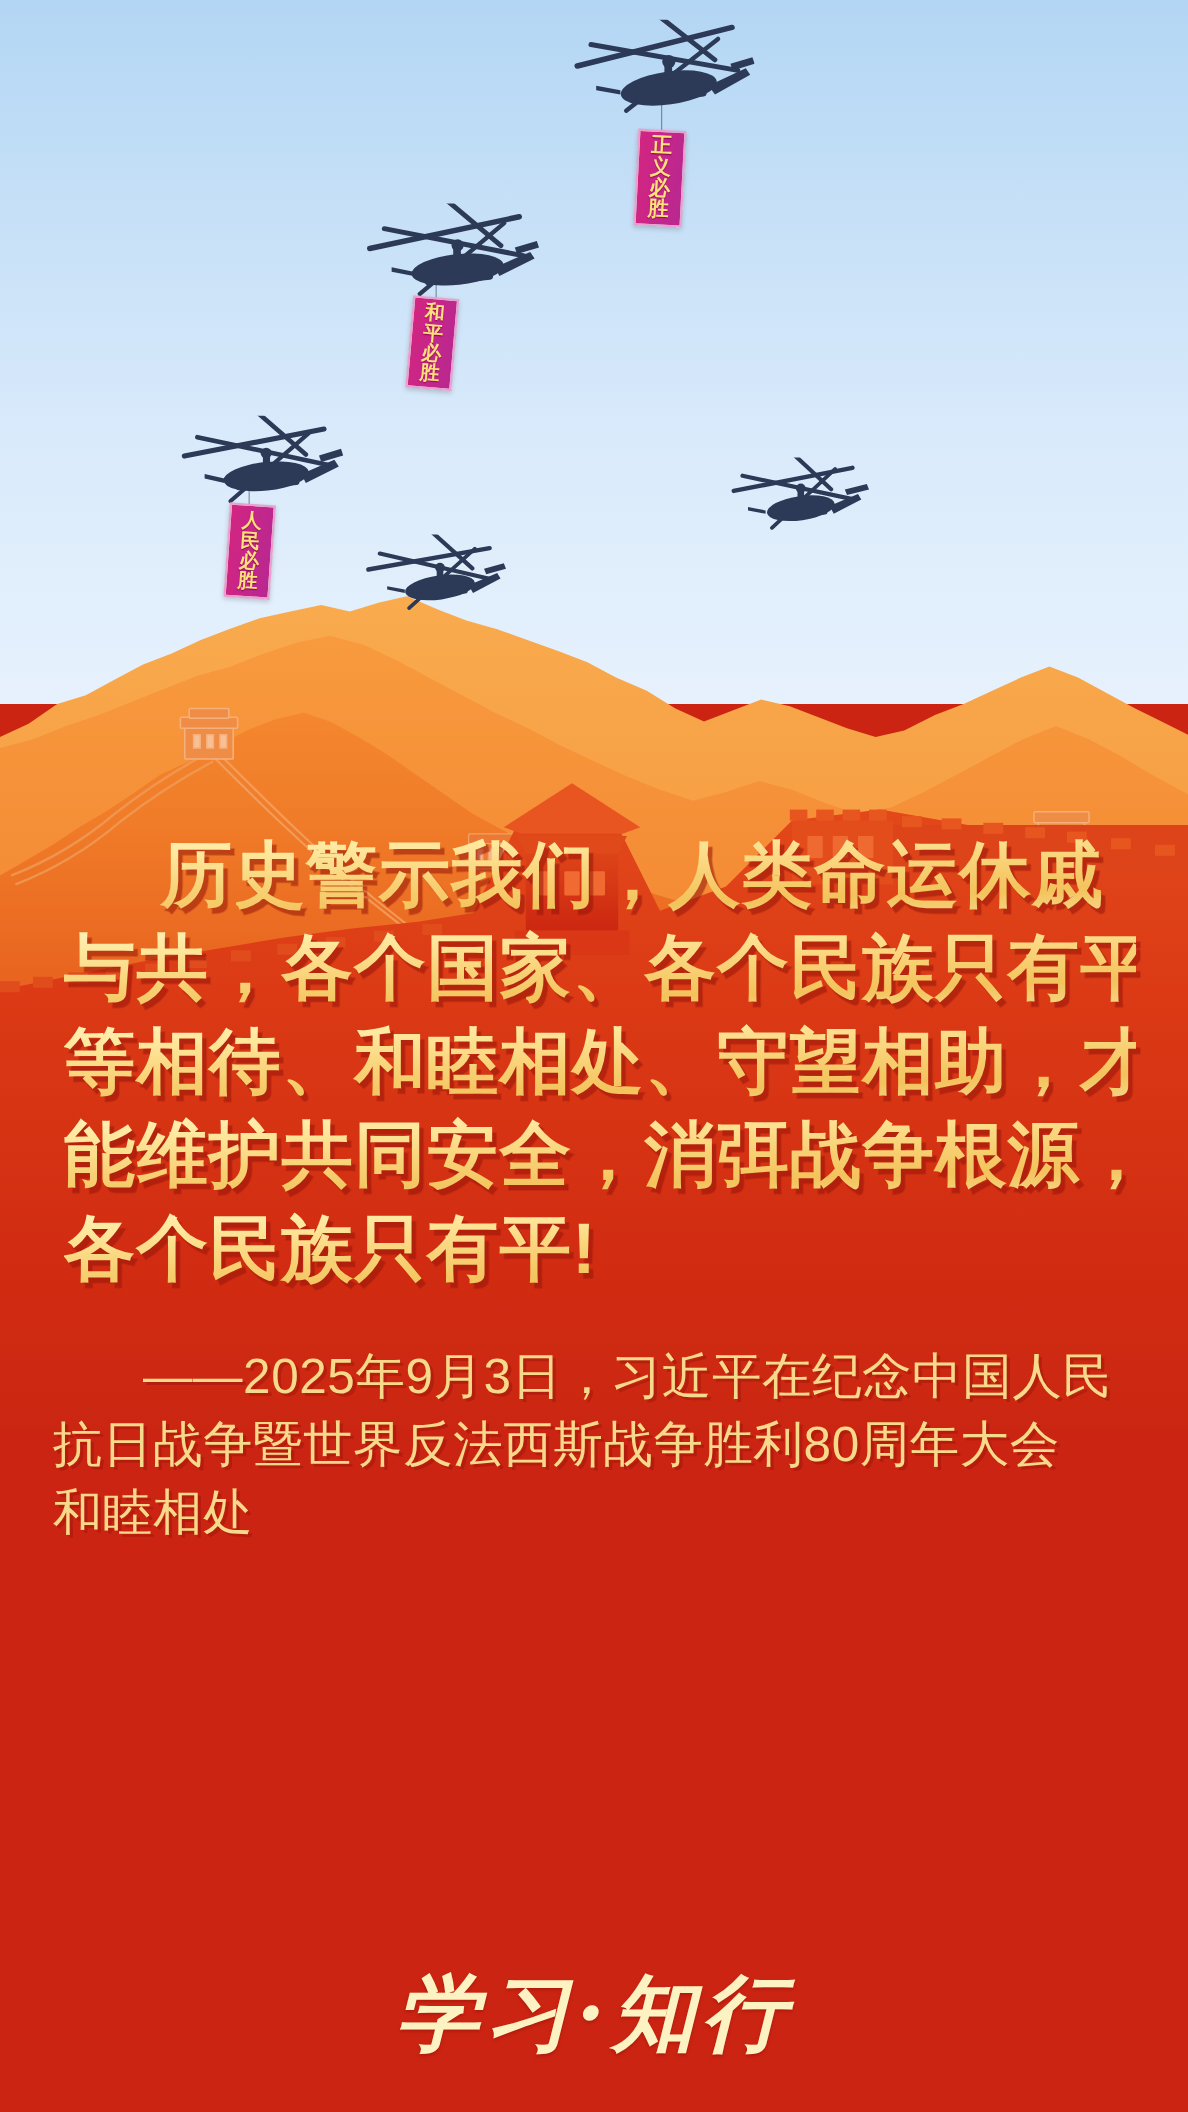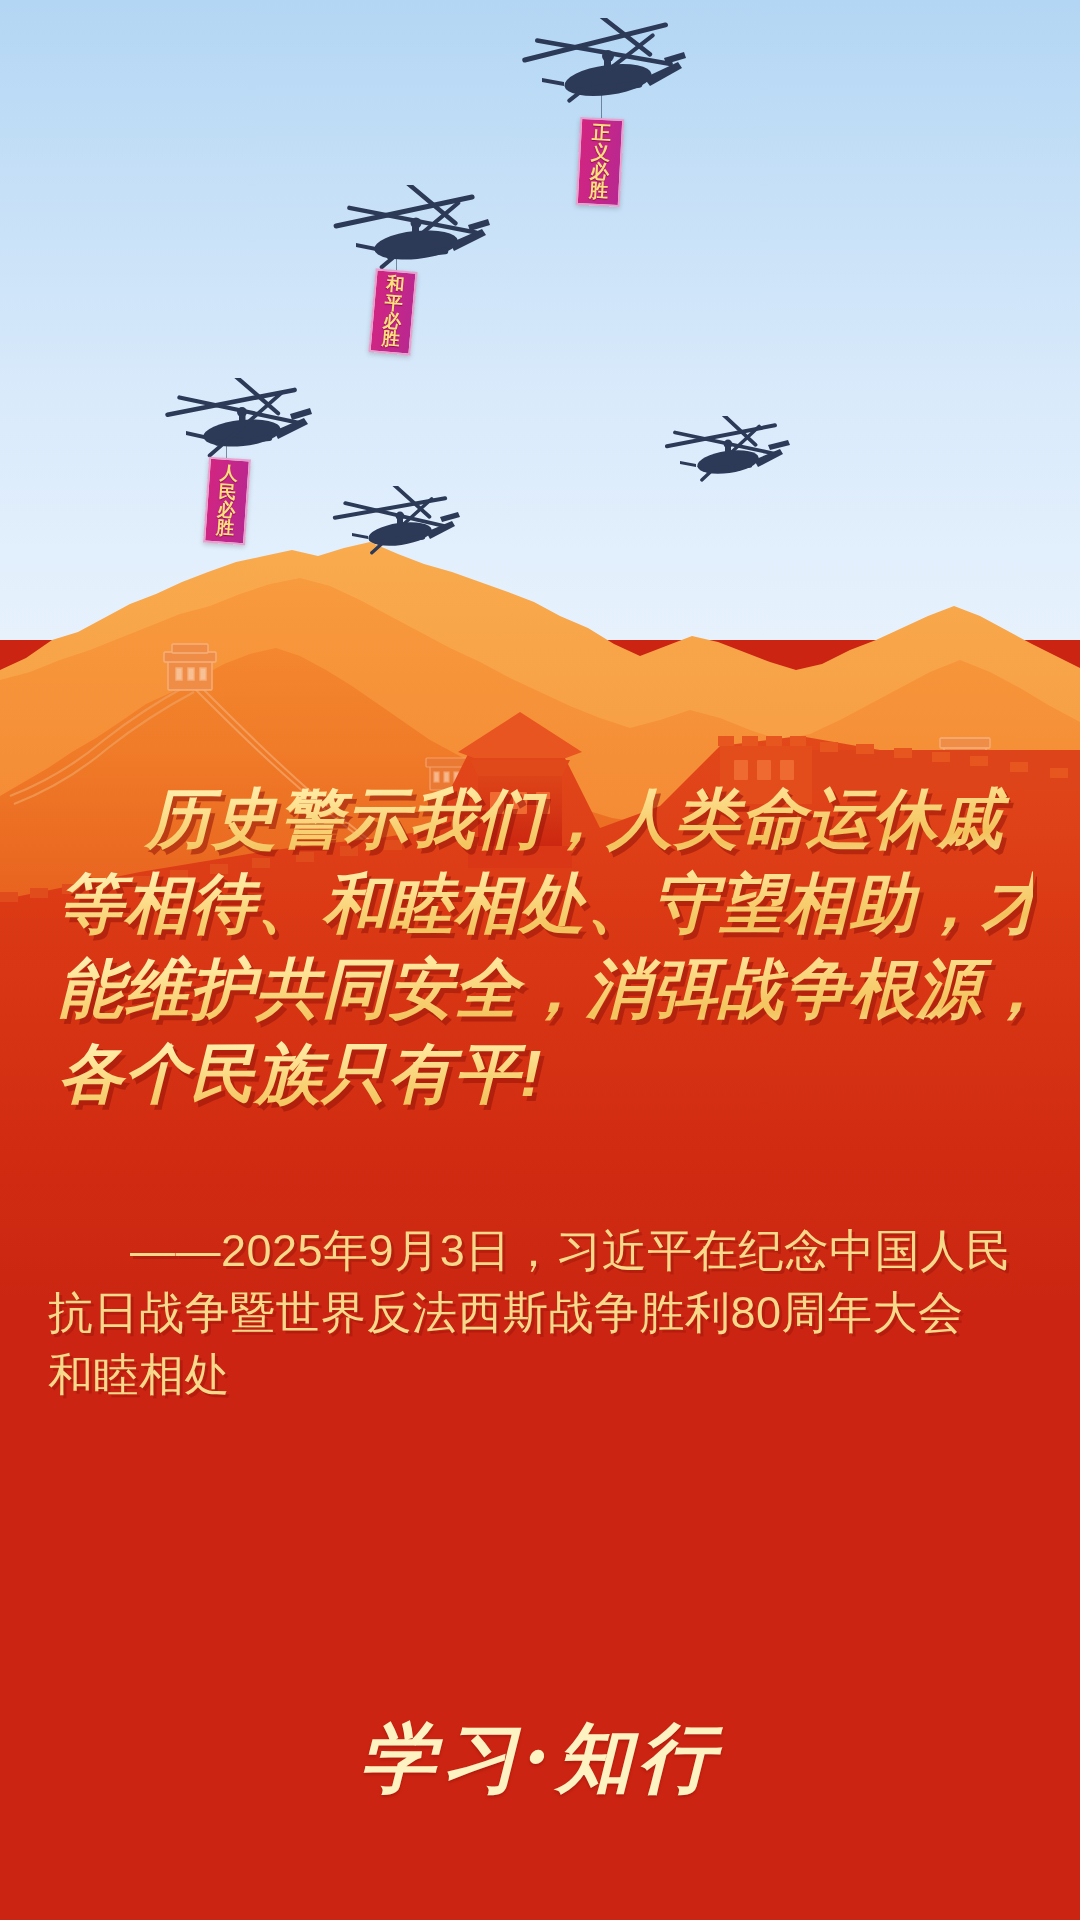--- a/index.html
+++ b/index.html
@@ -52,23 +52,22 @@
   }
   .banner span{display:block;}
   .tether{
     position:absolute;
     width:1px;background:rgba(40,60,90,.55);
   }
 
   
   .quote{
     position:absolute;
-    left:58px;top:776px;width:975px;
+    left:58px;top:752px;width:975px;
     z-index:20;
-    font-style:italic;
   }
   .quote .line{
     font-size:65px;
     font-weight:bold;
     line-height:85px;
     letter-spacing:1px;
     white-space:nowrap;
     background:linear-gradient(178deg,#fff4c4 0%,#ffe9a0 22%,#f8d175 52%,#f3c35c 74%,#f7dc94 100%);
     -webkit-background-clip:text;
     background-clip:text;
@@ -90,21 +89,21 @@
     color:#f6d98a;
     white-space:nowrap;
     letter-spacing:0.5px;
     text-shadow:3px 3px 0 rgba(150,20,10,.45);
   }
   .attrib .aline.a1{padding-left:82px;}
 
   
   .logo{
     position:absolute;
-    left:0;top:1708px;width:1080px;
+    left:0;top:1780px;width:1080px;
     text-align:center;z-index:20;
   }
   .logo .logotext{
     display:inline-block;
     font-family:"DejaVu Serif","Liberation Serif",serif;
     font-size:76px;
     font-weight:bold;
     font-style:italic;
     letter-spacing:6px;
     color:#fdf2c2;
@@ -419,20 +418,21 @@
 
   <div class="banner" style="left:206px;top:458px;width:42px;height:86px;font-size:18px;transform:rotate(4deg);">
     <span>人</span>
     <span>民</span>
     <span>必</span>
     <span>胜</span>
   </div>
 
   <div class="quote">
     <div class="line l1">历史警示我们，人类命运休戚</div>
+    <div class="line">与共，各个国家、各个民族只有平</div>
     <div class="line">等相待、和睦相处、守望相助，才</div>
     <div class="line">能维护共同安全，消弭战争根源，</div>
     <div class="line">各个民族只有平!</div>
   </div>
 
   <div class="attrib">
     <div class="aline a1">——2025年9月3日，习近平在纪念中国人民</div>
     <div class="aline">抗日战争暨世界反法西斯战争胜利80周年大会</div>
     <div class="aline">和睦相处</div>
   </div>

